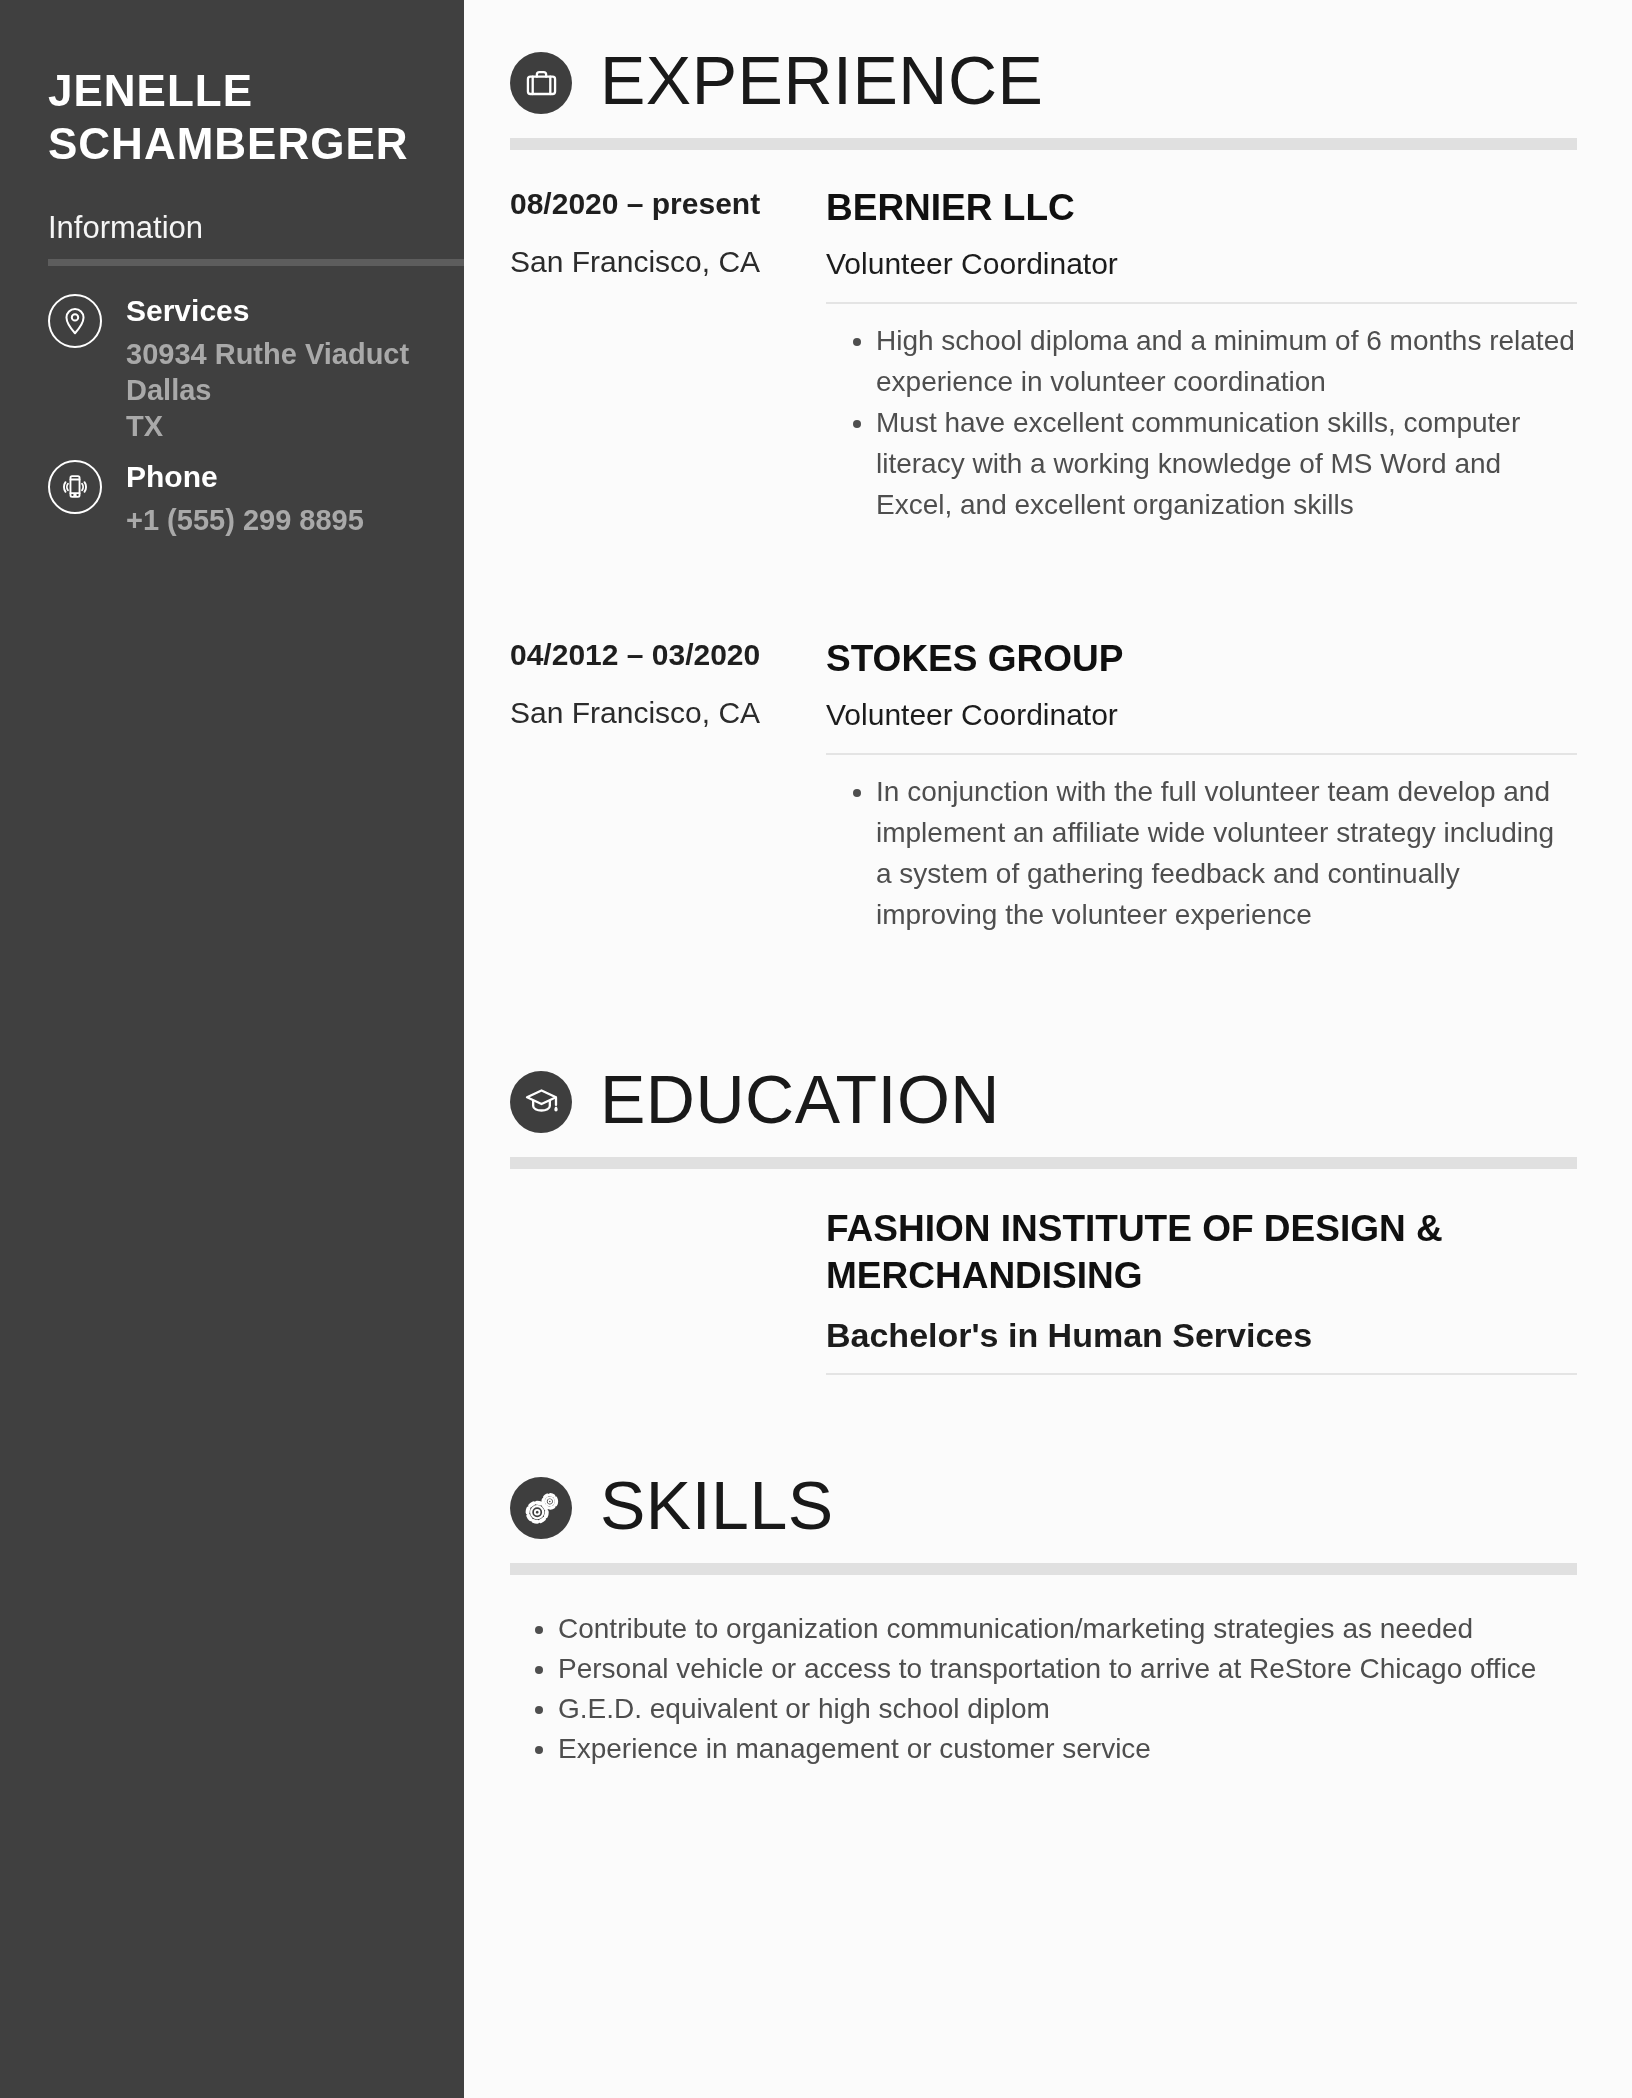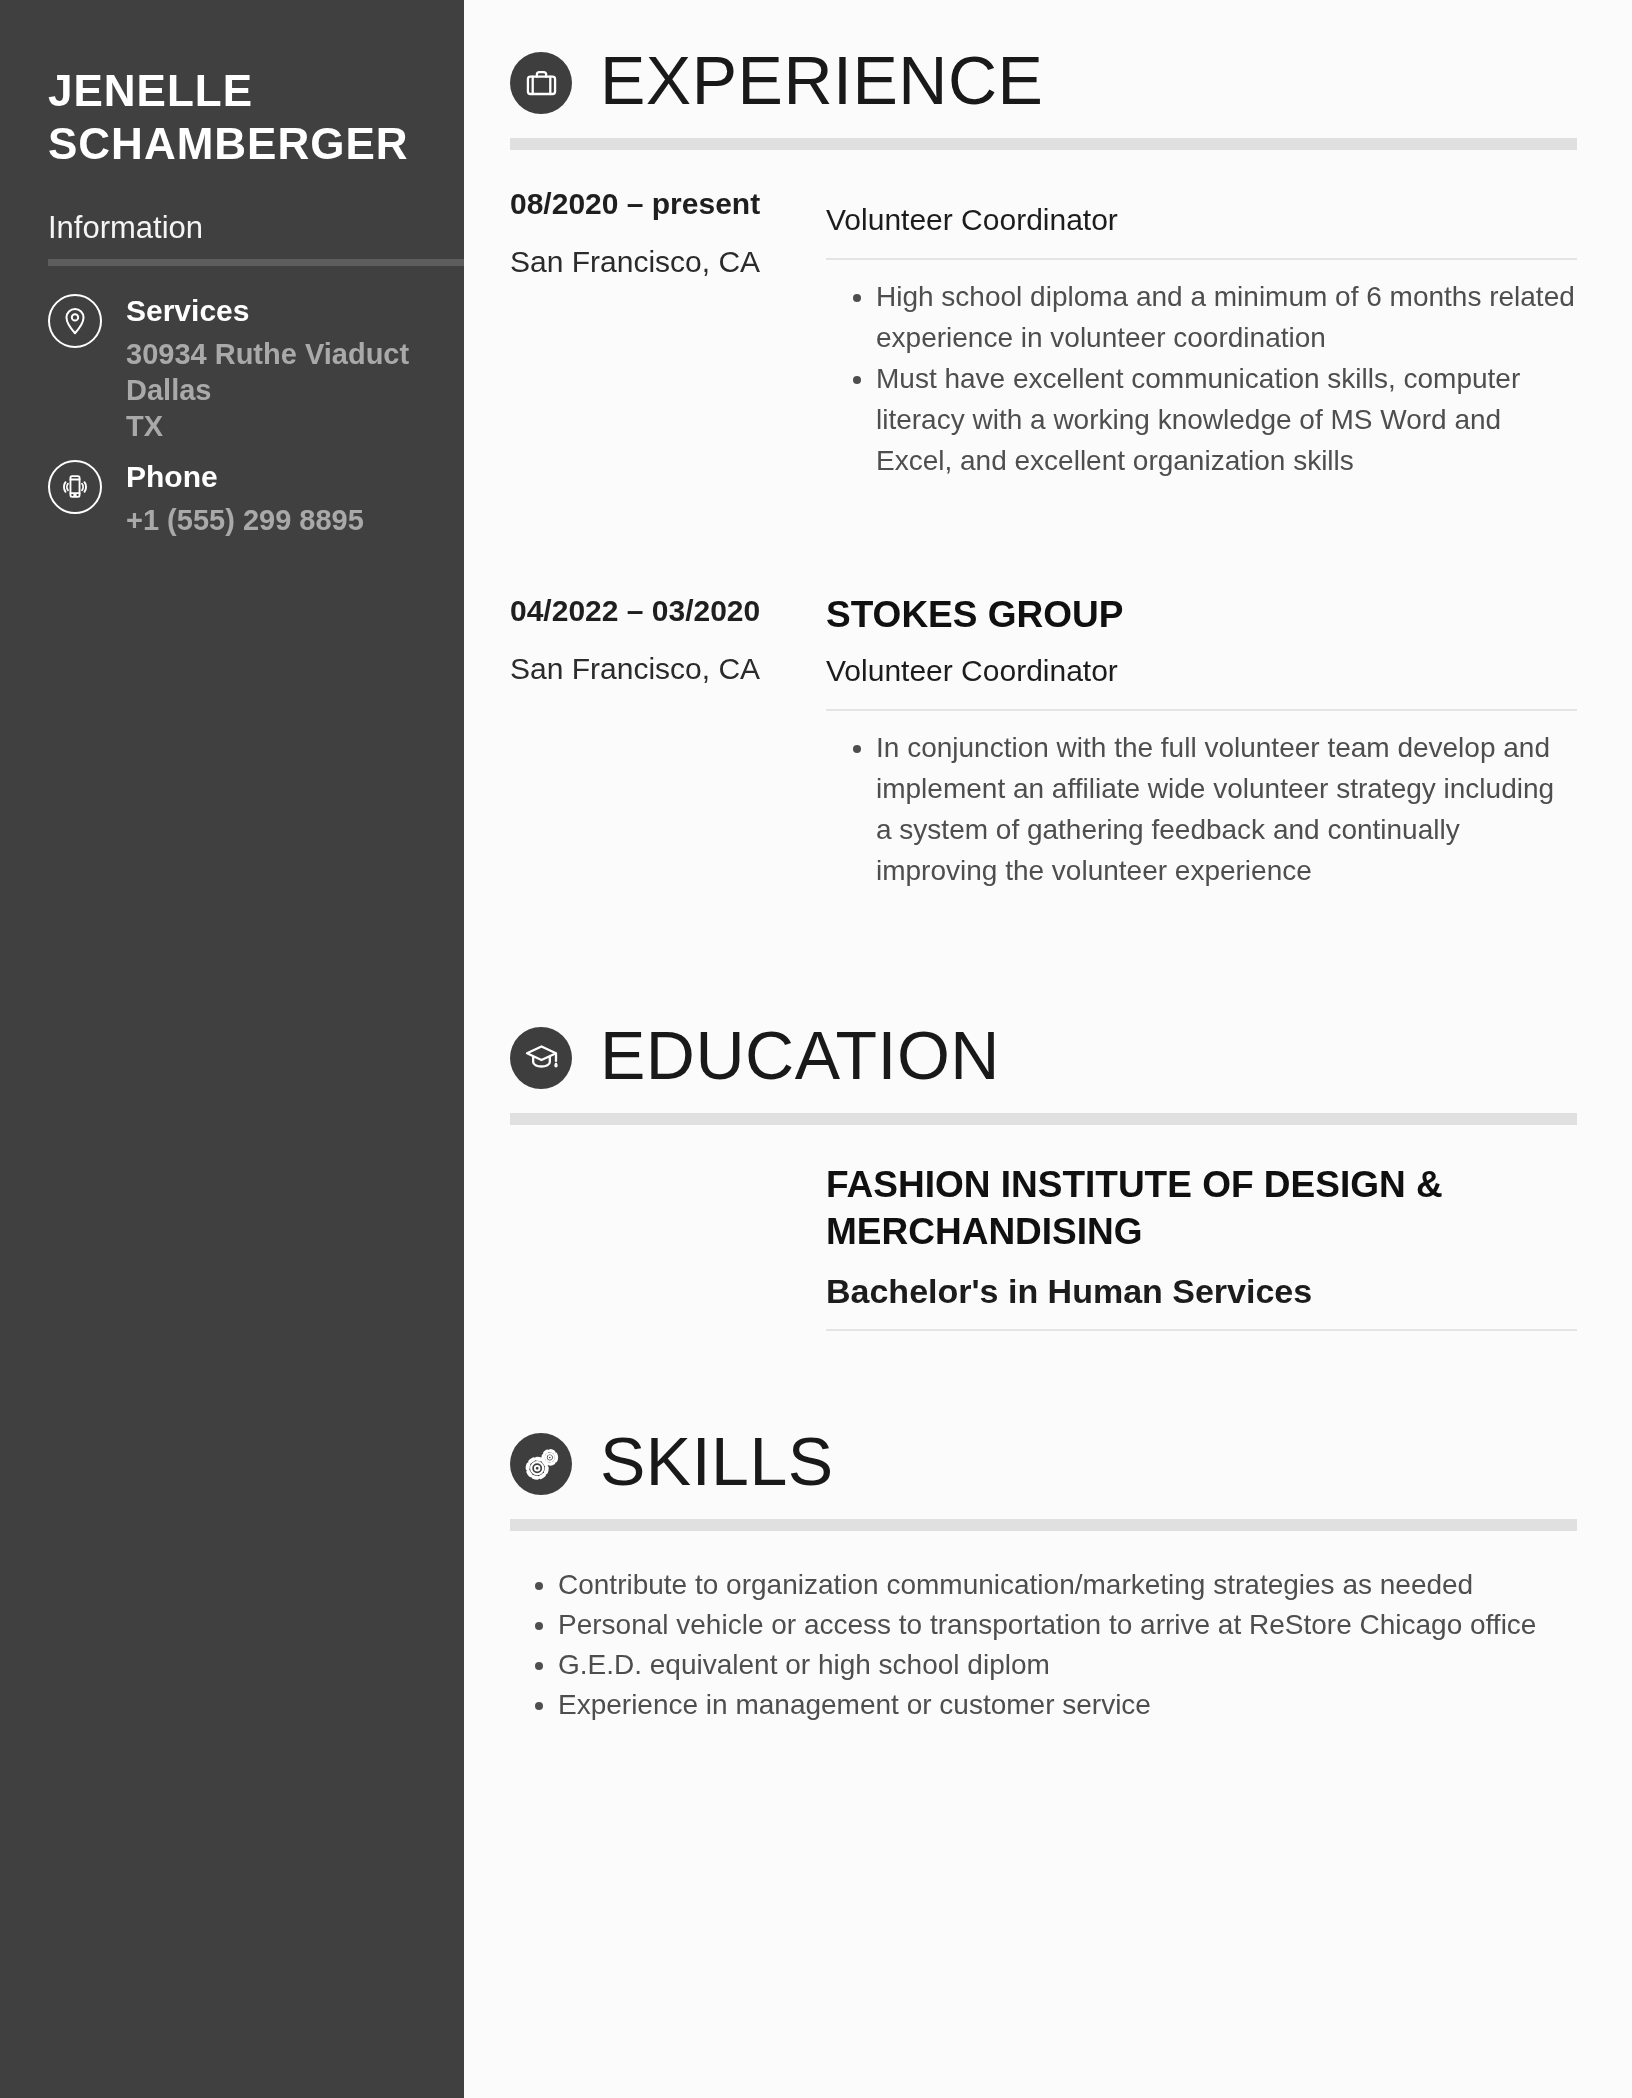--- a/index.html
+++ b/index.html
@@ -149,32 +149,33 @@
       <div class="section-bar"></div>
 
       <div class="entries">
 
         <div class="entry">
           <div class="entry-left">
             <div class="dates">08/2020 – present</div>
             <div class="location">San Francisco, CA</div>
           </div>
           <div class="entry-right">
+            <div class="company">BERNIER LLC</div>
             <div class="role">Volunteer Coordinator</div>
             <div class="rule"></div>
             <ul class="bullets">
               <li>High school diploma and a minimum of 6 months related experience in volunteer coordination</li>
               <li>Must have excellent communication skills, computer literacy with a working knowledge of MS Word and Excel, and excellent organization skills</li>
             </ul>
           </div>
         </div>
 
         <div class="entry">
           <div class="entry-left">
-            <div class="dates">04/2022 – 03/2020</div>
+            <div class="dates">04/2012 – 03/2020</div>
             <div class="location">San Francisco, CA</div>
           </div>
           <div class="entry-right">
             <div class="company">STOKES GROUP</div>
             <div class="role">Volunteer Coordinator</div>
             <div class="rule"></div>
             <ul class="bullets">
               <li>In conjunction with the full volunteer team develop and implement an affiliate wide volunteer strategy including a system of gathering feedback and continually improving the volunteer experience</li>
             </ul>
           </div>

